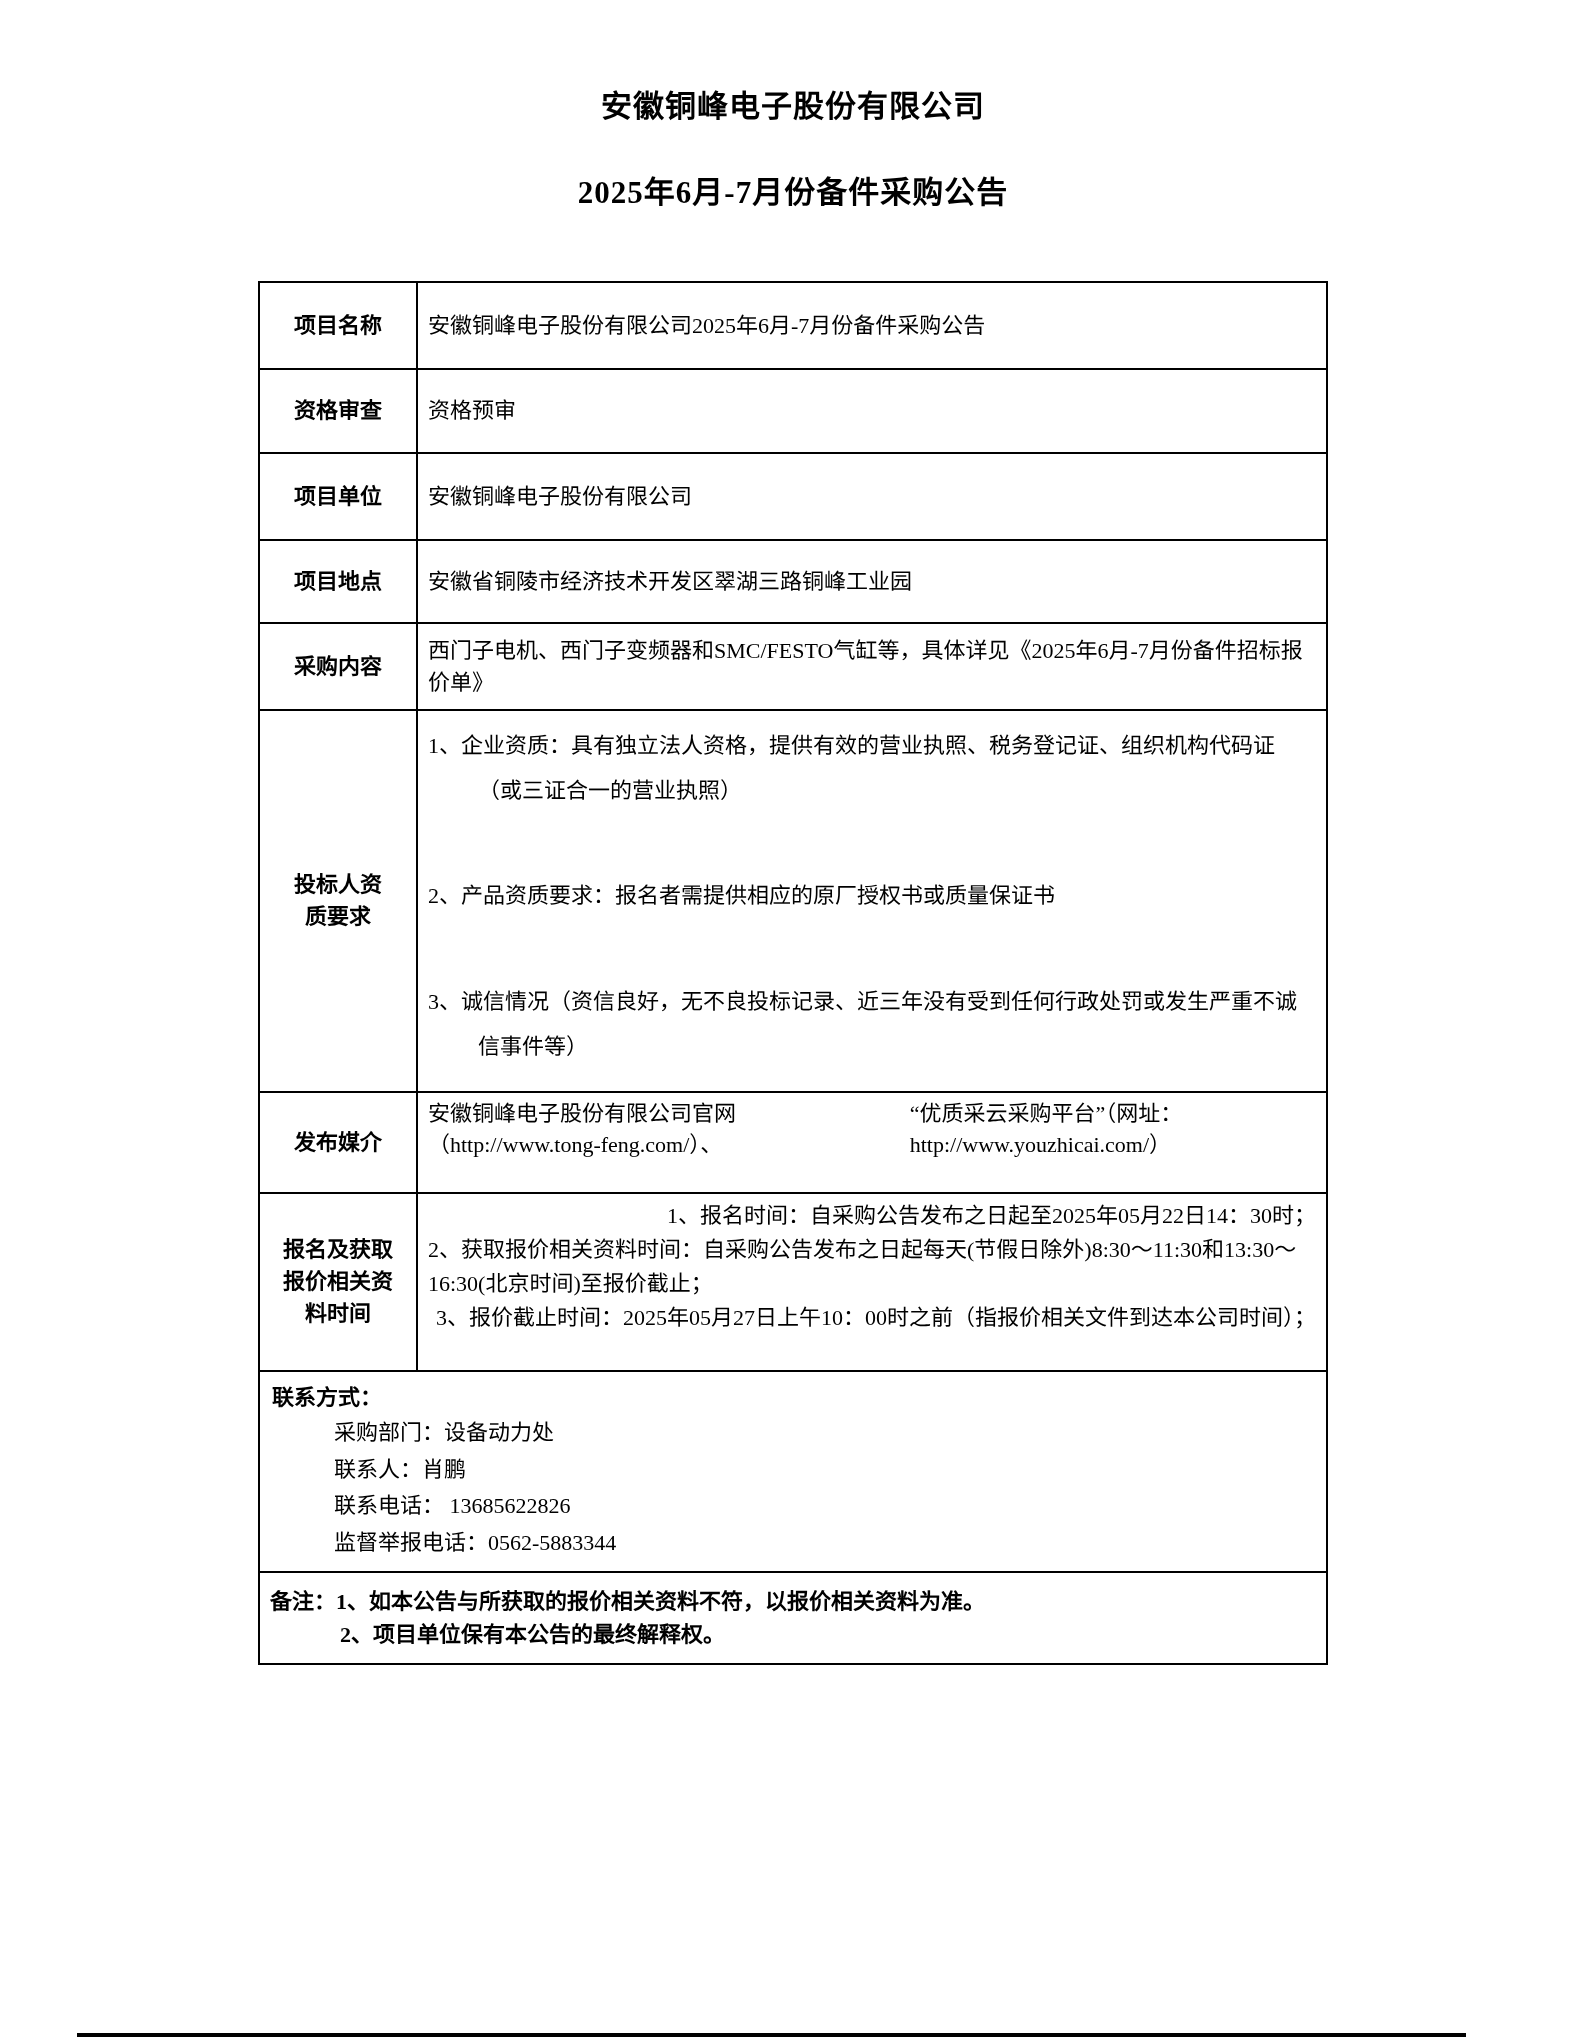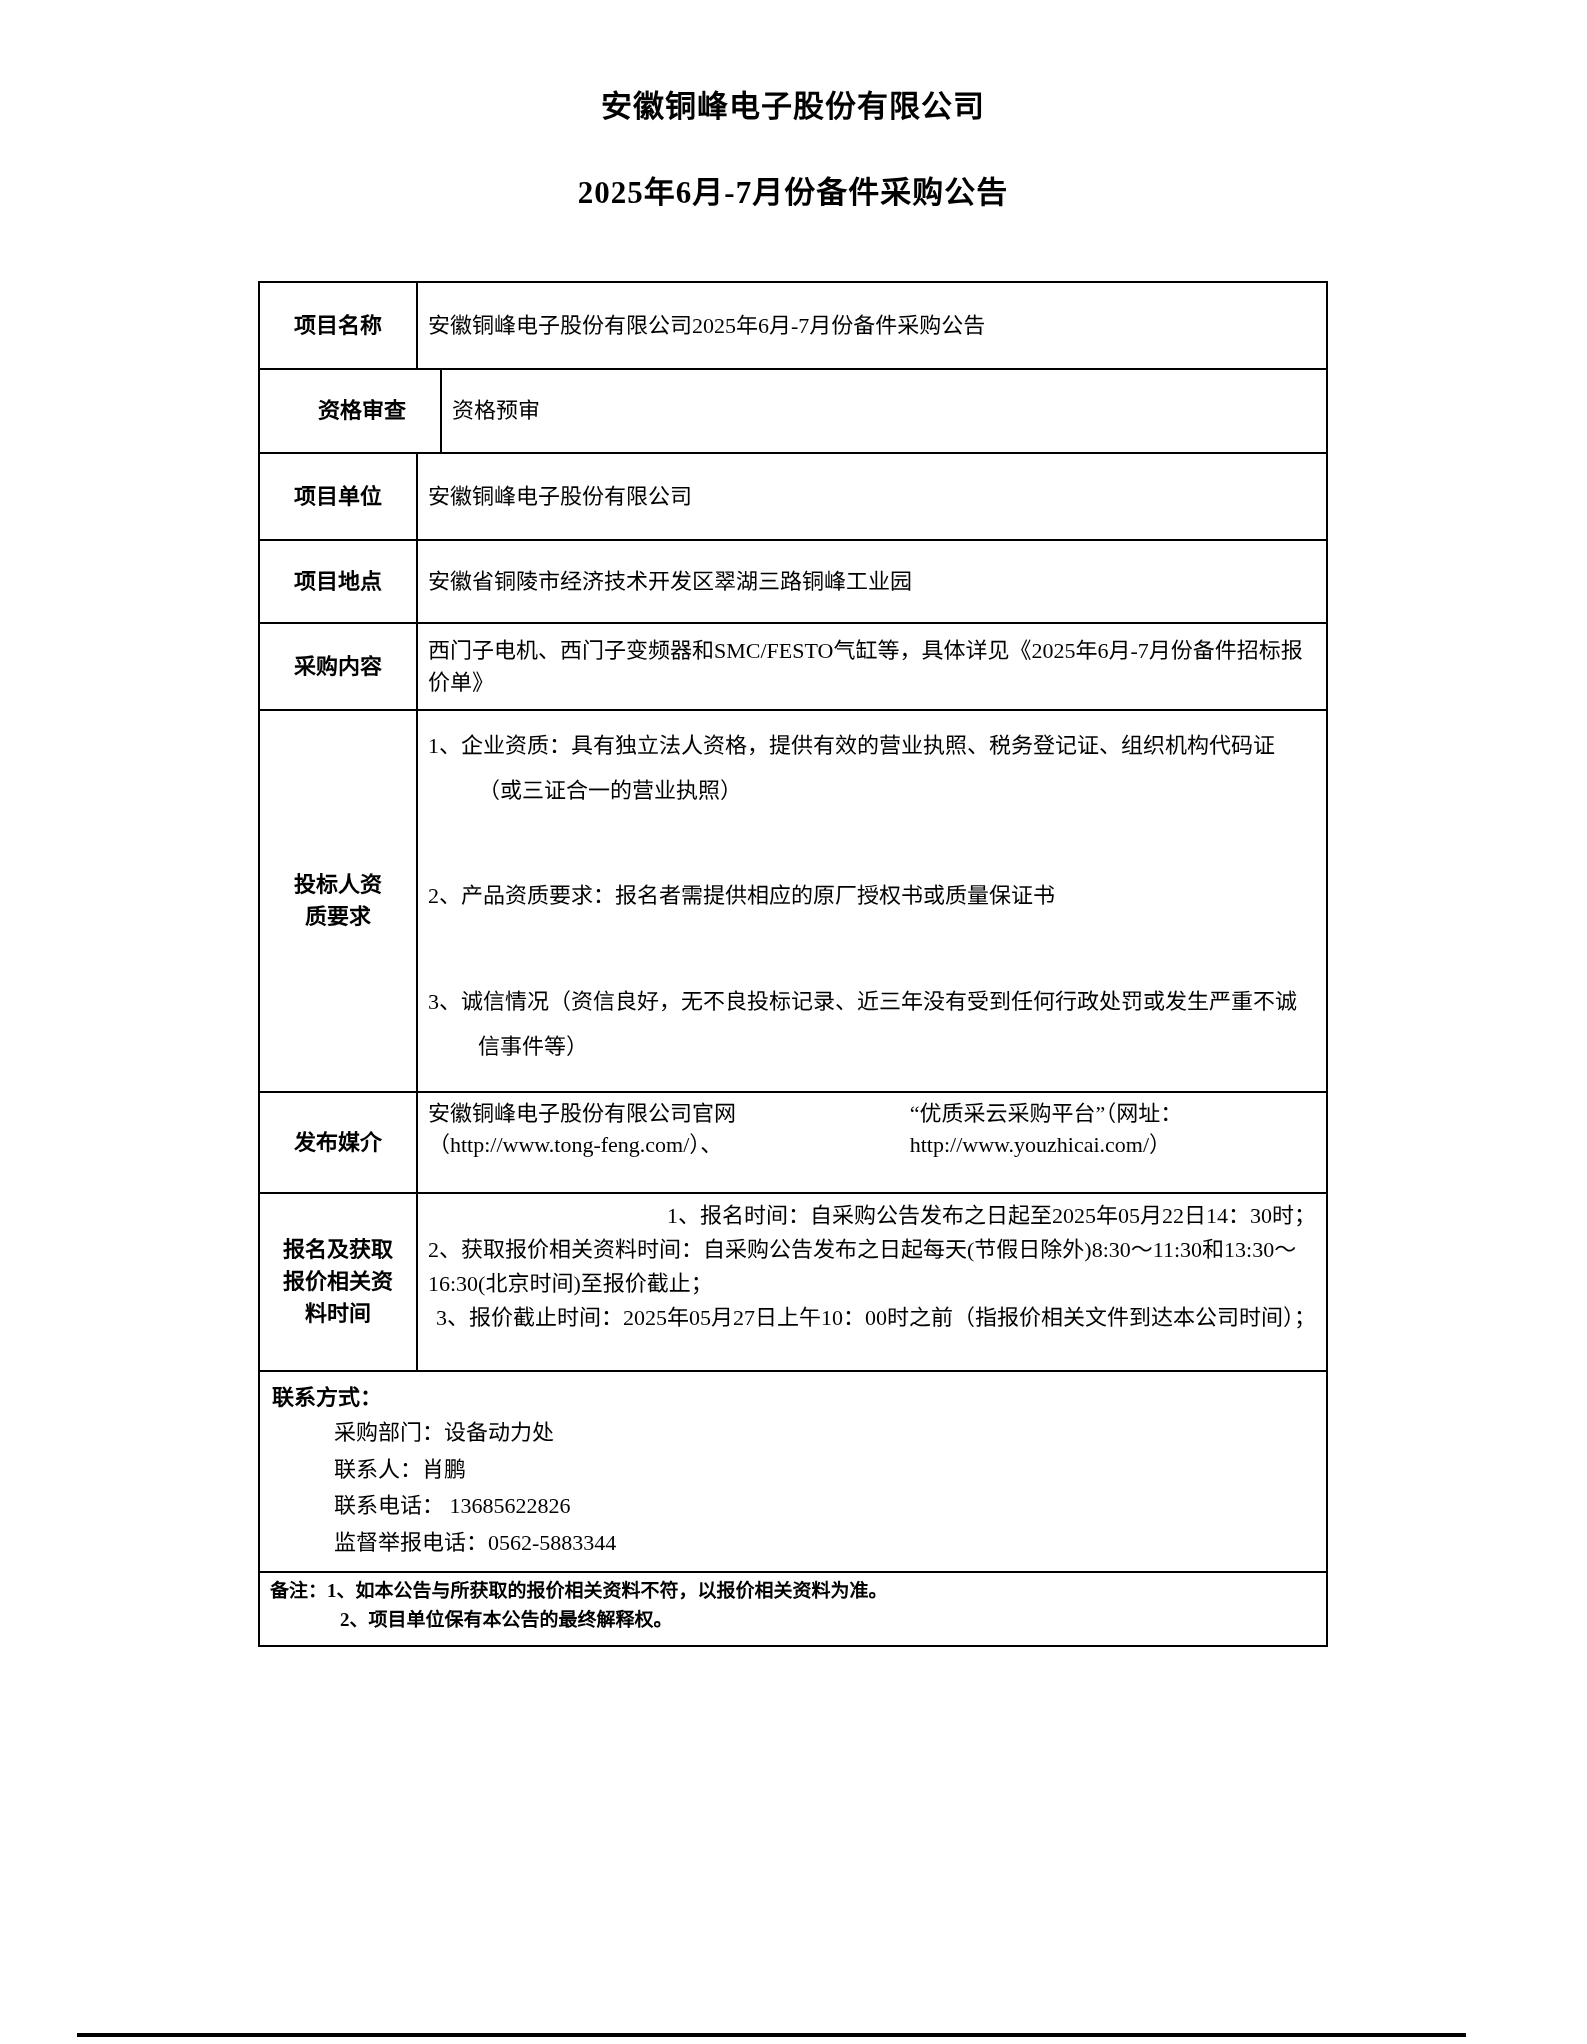--- a/index.html
+++ b/index.html
@@ -61,21 +61,21 @@
     font-weight: bold;
     padding: 6px 4px;
   }
   .td.center { justify-content: center; text-align: center; }
 
   .w4 { display: inline-block; width: 4em; }
   .w5 { display: inline-block; width: 5em; }
 
   .r-publish   { min-height: 86px; }
   .r-name      { min-height: 85px; }
-  .r-review    { min-height: 84px; padding-left: 24px; }
+  .r-review    { min-height: 84px; }
   .r-unit      { min-height: 87px; }
   .r-place     { min-height: 83px; }
   .r-content   { min-height: 87px; }
   .r-qual      { min-height: 382px; }
   .r-media     { min-height: 101px; }
   .r-reg       { min-height: 178px; }
   .r-contact   { min-height: 198px; }
   .r-notes     { min-height: 74px; }
 
   .td.qual-cell {
@@ -100,21 +100,21 @@
     align-items: flex-end;
     justify-content: flex-start;
     padding: 5px 10px;
     line-height: 1.54;
   }
 
   .contact-cell { padding: 8px 12px 10px 12px; font-size: 22px; }
   .contact-heading { font-weight: bold; line-height: 1.6; }
   .contact-line { padding-left: 62px; line-height: 1.66; }
 
-  .notes-cell { padding: 4px 10px; font-size: 19px; font-weight: bold; line-height: 1.5; }
+  .notes-cell { padding: 12px 10px; font-size: 22px; font-weight: bold; line-height: 1.5; }
   .notes-line2 { padding-left: 70px; }
 
   .footer-rule {
     position: absolute;
     left: 77px;
     top: 1989px;
     width: 1440px;
     height: 4px;
     background: #000;
   }

